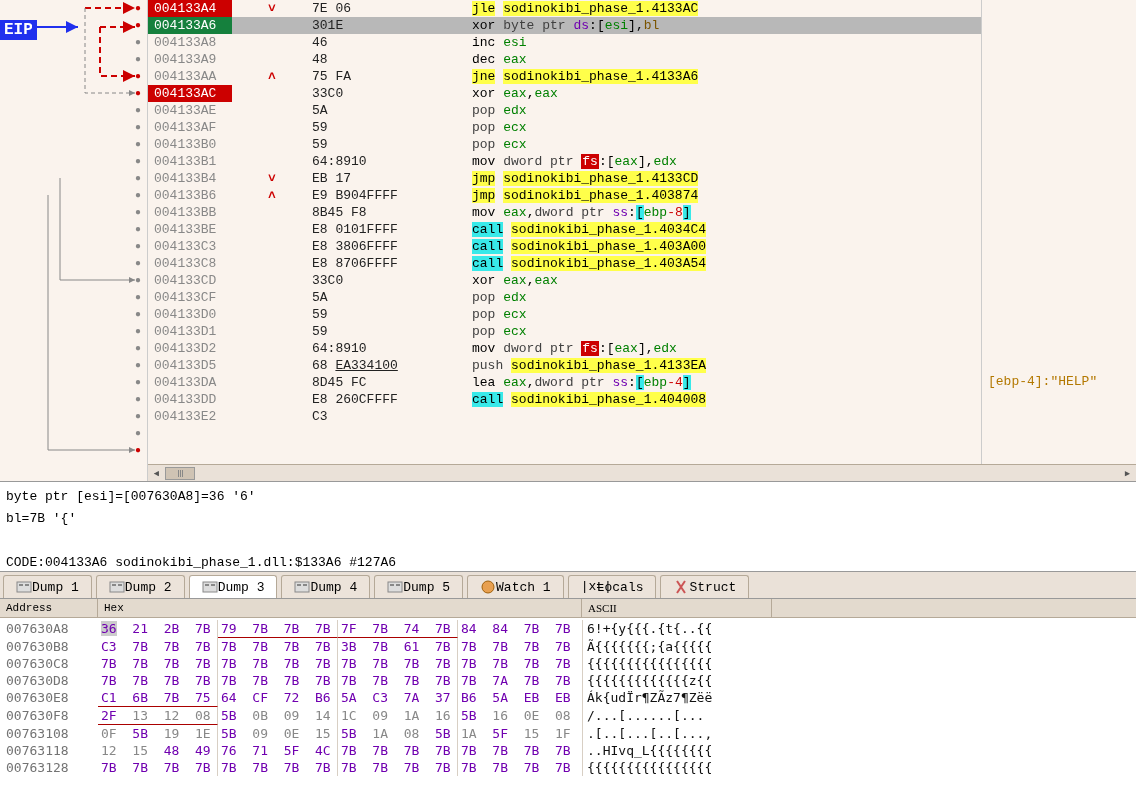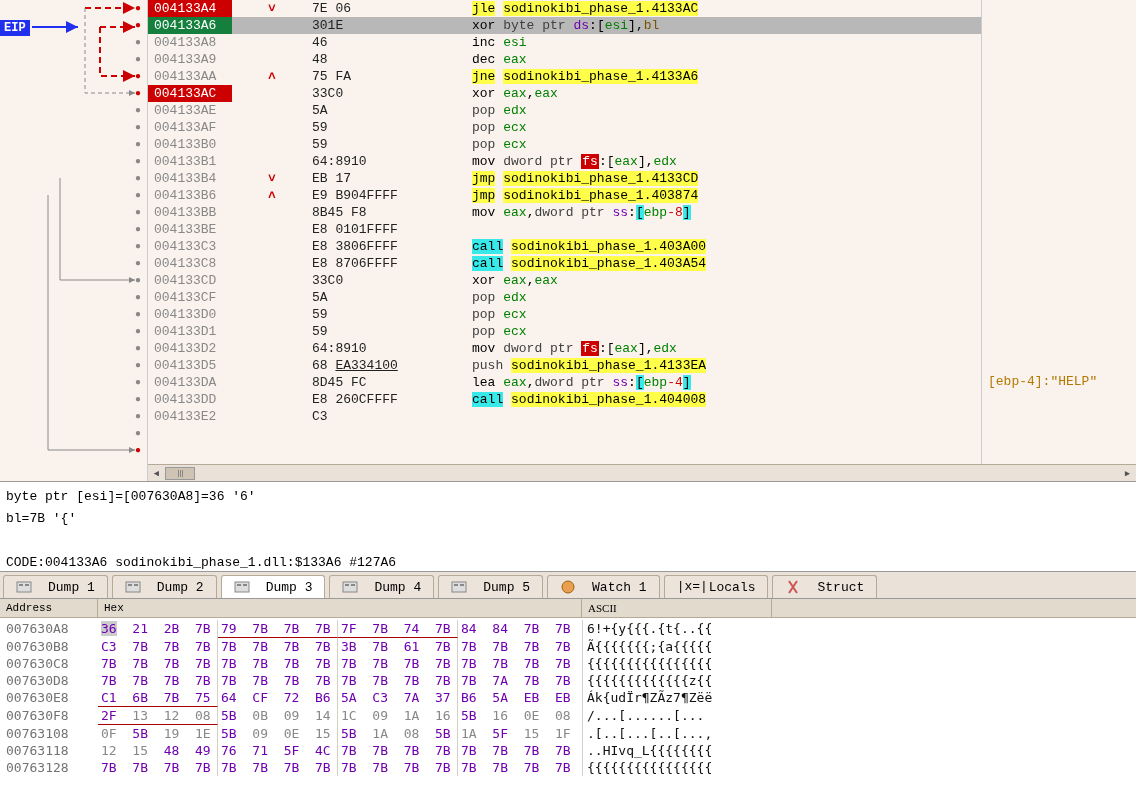--- a/index.html
+++ b/index.html
@@ -26,21 +26,21 @@
     overflow: hidden;
   }
   .eip-badge {
     position: absolute;
     left: 0;
     top: 20px;
     background: #2030ee;
     color: #fff;
     padding: 1px 4px;
     font-weight: bold;
-    font-size: 12px;
+    font-size: 16px;
   }
   .arrow-svg {
     position: absolute;
     top: 0; left: 0;
     width: 100%; height: 100%;
   }
   .dots-col {
     position: absolute;
     right: 4px;
     top: 0;
@@ -133,21 +133,21 @@
   .tabs-row {
     display:flex;
     gap:4px;
     padding:3px 3px 0 3px;
     background:#eae1d8;
     border-bottom:1px solid #999;
   }
   .tab {
     display:flex;
     align-items:center;
-    gap:16px;
+    gap:0;
     padding:3px 12px;
     background:#ece3da;
     border:1px solid #b5a998;
     border-bottom:none;
     border-radius:3px 3px 0 0;
     cursor:pointer;
   }
   .tab.active { background:#fff; }
   .tab .ico { width:16px; height:16px; display:inline-block; }
   .dump-pane {
@@ -247,21 +247,21 @@
         <div class="drow "><div class="addr ">004133A9</div><div class="flag"></div><div class="bytes">48</div><div class="instr">dec <span class="k-green">eax</span></div></div>
         <div class="drow "><div class="addr ">004133AA</div><div class="flag">˄</div><div class="bytes">75 FA</div><div class="instr"><span class="k-jmp-bg">jne</span> <span class="k-jmp-bg">sodinokibi_phase_1.4133A6</span></div></div>
         <div class="drow "><div class="addr hl-red">004133AC</div><div class="flag"></div><div class="bytes">33C0</div><div class="instr">xor <span class="k-green">eax</span>,<span class="k-green">eax</span></div></div>
         <div class="drow "><div class="addr ">004133AE</div><div class="flag"></div><div class="bytes">5A</div><div class="instr"><span class="k-blue">pop</span> <span class="k-green">edx</span></div></div>
         <div class="drow "><div class="addr ">004133AF</div><div class="flag"></div><div class="bytes">59</div><div class="instr"><span class="k-blue">pop</span> <span class="k-green">ecx</span></div></div>
         <div class="drow "><div class="addr ">004133B0</div><div class="flag"></div><div class="bytes">59</div><div class="instr"><span class="k-blue">pop</span> <span class="k-green">ecx</span></div></div>
         <div class="drow "><div class="addr ">004133B1</div><div class="flag"></div><div class="bytes">64:8910</div><div class="instr">mov <span class="k-blue">dword</span> <span class="k-blue">ptr</span> <span class="k-seg">fs</span>:[<span class="k-green">eax</span>],<span class="k-green">edx</span></div></div>
         <div class="drow "><div class="addr ">004133B4</div><div class="flag">˅</div><div class="bytes">EB 17</div><div class="instr"><span class="k-jmp-bg">jmp</span> <span class="k-jmp-bg">sodinokibi_phase_1.4133CD</span></div></div>
         <div class="drow "><div class="addr ">004133B6</div><div class="flag">˄</div><div class="bytes">E9 B904FFFF</div><div class="instr"><span class="k-jmp-bg">jmp</span> <span class="k-jmp-bg">sodinokibi_phase_1.403874</span></div></div>
         <div class="drow "><div class="addr ">004133BB</div><div class="flag"></div><div class="bytes">8B45 F8</div><div class="instr">mov <span class="k-green">eax</span>,<span class="k-blue">dword</span> <span class="k-blue">ptr</span> <span class="k-purple">ss</span>:<span class="k-brack-hl">[</span><span class="k-green">ebp</span><span class="k-red">-8</span><span class="k-brack-hl">]</span></div></div>
-        <div class="drow "><div class="addr ">004133BE</div><div class="flag"></div><div class="bytes">E8 0101FFFF</div></div>
+        <div class="drow "><div class="addr ">004133BE</div><div class="flag"></div><div class="bytes">E8 0101FFFF</div><div class="instr"><span class="k-call-bg">call</span> <span class="k-jmp-bg">sodinokibi_phase_1.4034C4</span></div></div>
         <div class="drow "><div class="addr ">004133C3</div><div class="flag"></div><div class="bytes">E8 3806FFFF</div><div class="instr"><span class="k-call-bg">call</span> <span class="k-jmp-bg">sodinokibi_phase_1.403A00</span></div></div>
         <div class="drow "><div class="addr ">004133C8</div><div class="flag"></div><div class="bytes">E8 8706FFFF</div><div class="instr"><span class="k-call-bg">call</span> <span class="k-jmp-bg">sodinokibi_phase_1.403A54</span></div></div>
         <div class="drow "><div class="addr ">004133CD</div><div class="flag"></div><div class="bytes">33C0</div><div class="instr">xor <span class="k-green">eax</span>,<span class="k-green">eax</span></div></div>
         <div class="drow "><div class="addr ">004133CF</div><div class="flag"></div><div class="bytes">5A</div><div class="instr"><span class="k-blue">pop</span> <span class="k-green">edx</span></div></div>
         <div class="drow "><div class="addr ">004133D0</div><div class="flag"></div><div class="bytes">59</div><div class="instr"><span class="k-blue">pop</span> <span class="k-green">ecx</span></div></div>
         <div class="drow "><div class="addr ">004133D1</div><div class="flag"></div><div class="bytes">59</div><div class="instr"><span class="k-blue">pop</span> <span class="k-green">ecx</span></div></div>
         <div class="drow "><div class="addr ">004133D2</div><div class="flag"></div><div class="bytes">64:8910</div><div class="instr">mov <span class="k-blue">dword</span> <span class="k-blue">ptr</span> <span class="k-seg">fs</span>:[<span class="k-green">eax</span>],<span class="k-green">edx</span></div></div>
         <div class="drow "><div class="addr ">004133D5</div><div class="flag"></div><div class="bytes">68 <u>EA334100</u></div><div class="instr"><span class="k-blue">push</span> <span class="k-jmp-bg">sodinokibi_phase_1.4133EA</span></div></div>
         <div class="drow "><div class="addr ">004133DA</div><div class="flag"></div><div class="bytes">8D45 FC</div><div class="instr">lea <span class="k-green">eax</span>,<span class="k-blue">dword</span> <span class="k-blue">ptr</span> <span class="k-purple">ss</span>:<span class="k-brack-hl">[</span><span class="k-green">ebp</span><span class="k-red">-4</span><span class="k-brack-hl">]</span></div></div>
         <div class="drow "><div class="addr ">004133DD</div><div class="flag"></div><div class="bytes">E8 260CFFFF</div><div class="instr"><span class="k-call-bg">call</span> <span class="k-jmp-bg">sodinokibi_phase_1.404008</span></div></div>

